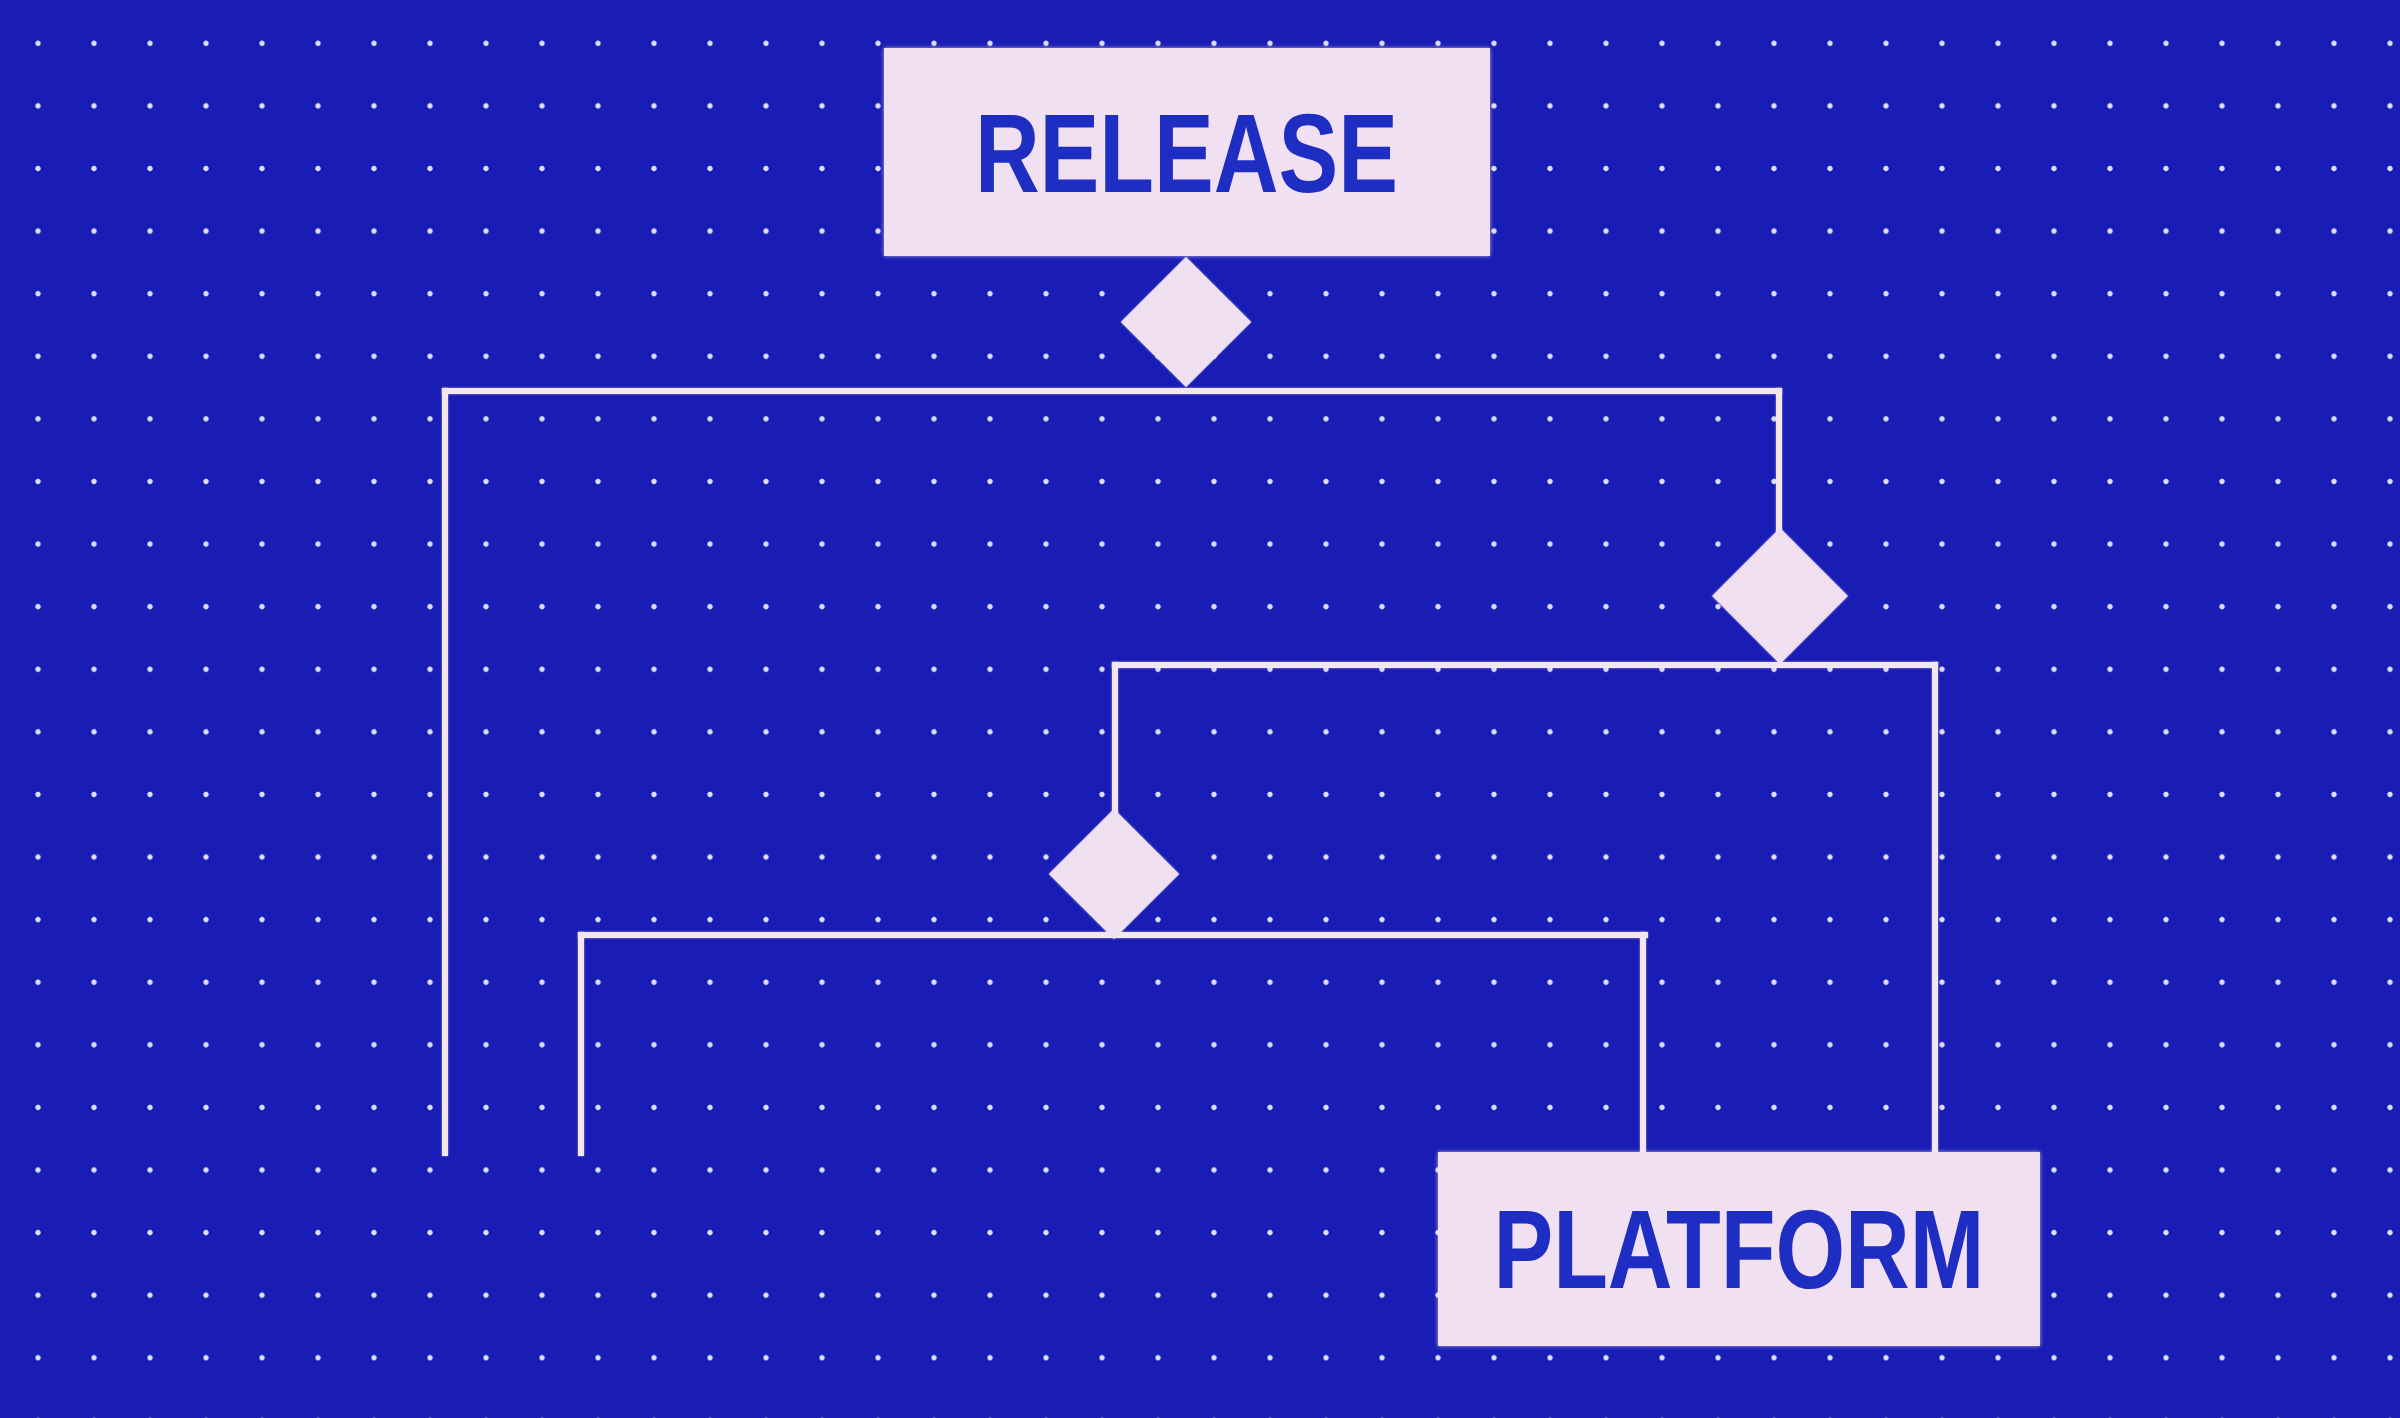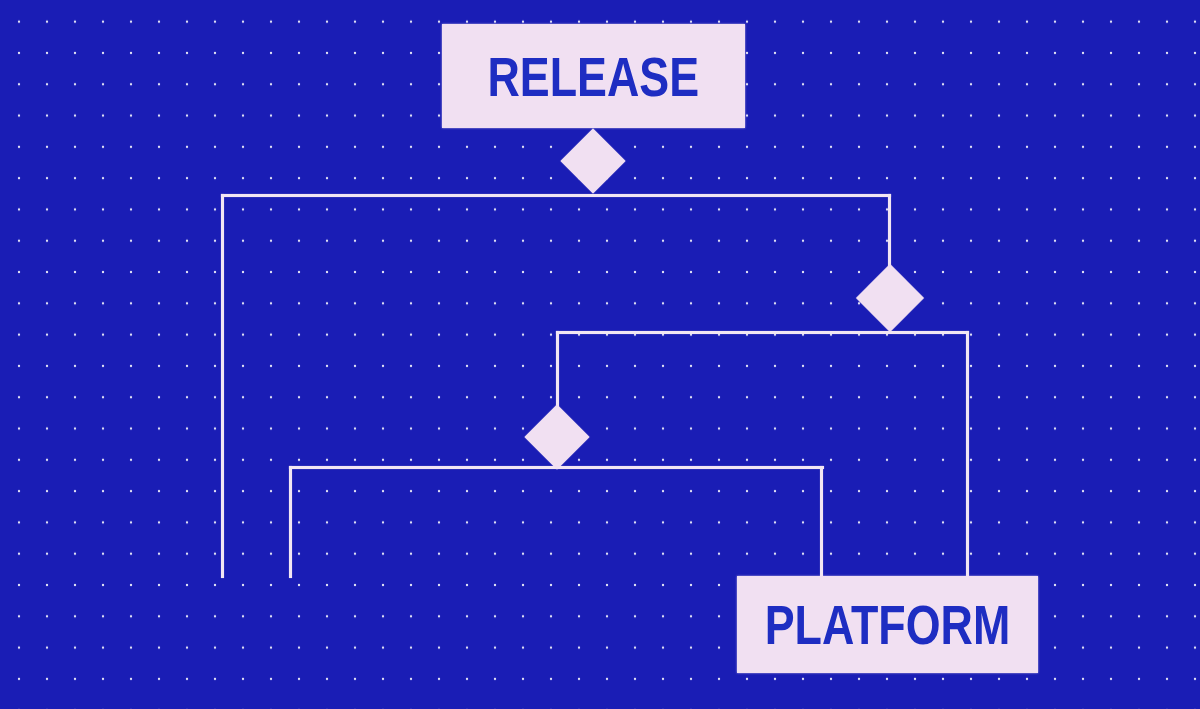--- a/index.html
+++ b/index.html
@@ -73,21 +73,21 @@
     color: var(--text-blue);
     box-shadow: 0 0 2px rgba(242,230,243,0.7);
   }
   .node-outlined {
     background: transparent;
     border: 3px solid var(--line-pink);
     color: var(--ink-pink);
   }
   .node-release  { left: 442px; top: 24px;  width: 303px; height: 104px; }
   .node-selfhost { left: 162px; top: 576px; width: 320px; height: 97px;  }
-  .node-platform { left: 719px; top: 576px; width: 301px; height: 97px; margin-left: 18px;  }
+  .node-platform { left: 719px; top: 576px; width: 301px; height: 97px;  }
 </style>
 </head>
 <body>
 
 <div class="canvas">
 
   <div class="line h hline-1"></div>
   <div class="line v vline-left"></div>
   <div class="line v vline-right-1"></div>
   <div class="line h hline-2"></div>

